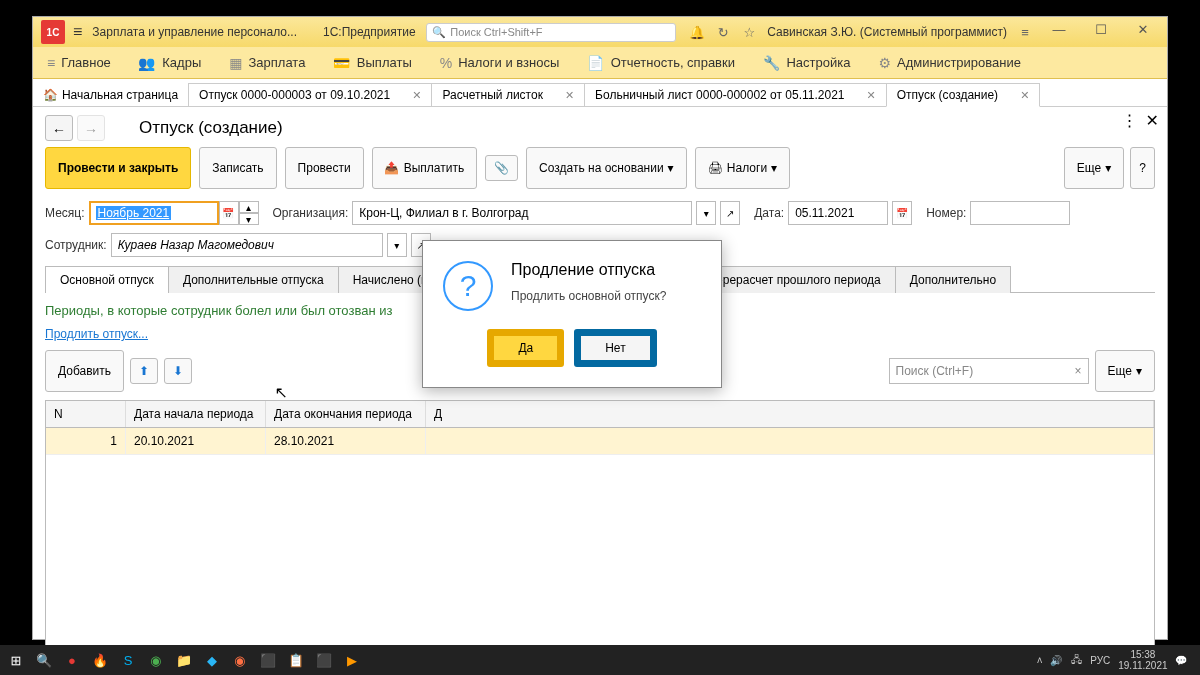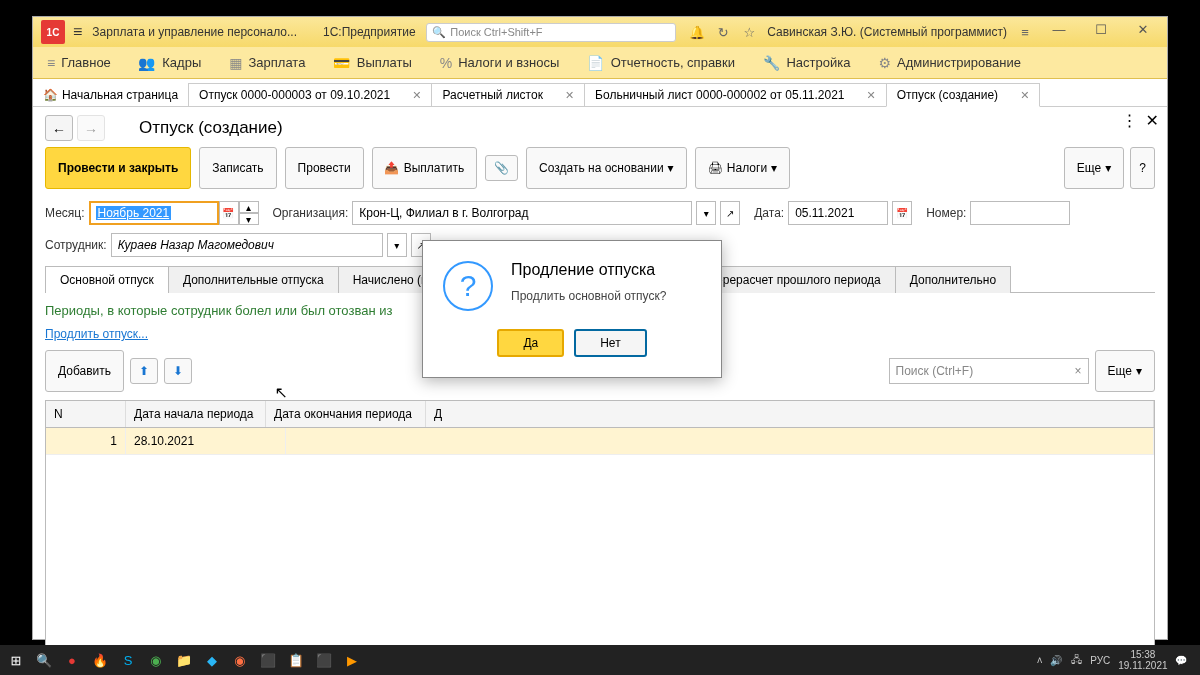--- a/index.html
+++ b/index.html
@@ -48,21 +48,21 @@
 .th { padding: 6px 8px; border-right: 1px solid #ddd; }
 .trow { display: flex; background: #fff4d1; border-bottom: 1px solid #eee; }
 .td { padding: 6px 8px; border-right: 1px solid #eee; }
 .tbody-empty { height: 190px; background:#fff; }
 .dialog { position: absolute; left: 422px; top: 240px; width: 300px; background: #fff; border: 1px solid #888; box-shadow: 0 3px 15px rgba(0,0,0,0.3); padding: 20px; z-index: 100; }
 .dialog-head { display: flex; gap: 18px; align-items: flex-start; }
 .dialog-icon { width: 50px; height: 50px; border: 2px solid #3399ff; border-radius: 50%; display: flex; align-items: center; justify-content: center; color: #3399ff; font-size: 30px; flex-shrink:0;}
 .dialog-title { font-size: 16px; margin-bottom: 10px; }
 .dialog-text { font-size: 12px; color: #444; }
 .dialog-btns { display: flex; justify-content: center; gap: 10px; margin-top: 18px; }
-.dlg-btn { padding: 5px 24px; border: 2px solid #0369a1; border-radius: 3px; font-size: 12px; cursor: pointer; background:#f5f5f5;}
+.dlg-btn { padding: 5px 24px; border: 7px solid #0369a1; border-radius: 3px; font-size: 12px; cursor: pointer; background:#f5f5f5;}
 .dlg-btn.primary { background: #ffd740; border-color: #e6a800; }
 .taskbar { position: absolute; bottom: 0; left: 0; width: 1200px; height: 30px; background: #222; display: flex; align-items: center; padding: 0 4px; gap:4px;}
 .tb-item { width: 24px; height: 24px; display:flex; align-items:center; justify-content:center; cursor:pointer; font-size:13px;}
 .tb-right { margin-left:auto; display:flex; align-items:center; gap:8px; color:#ccc; font-size:10px; padding-right:8px;}
 .cursor { position: absolute; left: 186px; top: 182px; font-size: 16px; z-index: 50; pointer-events:none; color:#000;}
 .right-tools { margin-left:auto; display:flex; gap:6px;}
 </style>
 </head>
 <body>
 
@@ -247,20 +247,21 @@
 
     <div class="table">
       <div class="thead">
         <div class="th" style="width:80px;">N</div>
         <div class="th" style="width:140px;">Дата начала периода</div>
         <div class="th" style="width:160px;">Дата окончания периода</div>
         <div class="th" style="flex:1;">Д</div>
       </div>
       <div class="trow">
         <div class="td" style="width:80px; text-align:right;">1</div>
+        <div class="td" style="width:140px;">20.10.2021</div>
         <div class="td" style="width:160px;">28.10.2021</div>
         <div class="td" style="flex:1;"></div>
       </div>
       <div class="tbody-empty"></div>
     </div>
   </div>
 </div>
 
 <div class="dialog">
   <div class="dialog-head">

